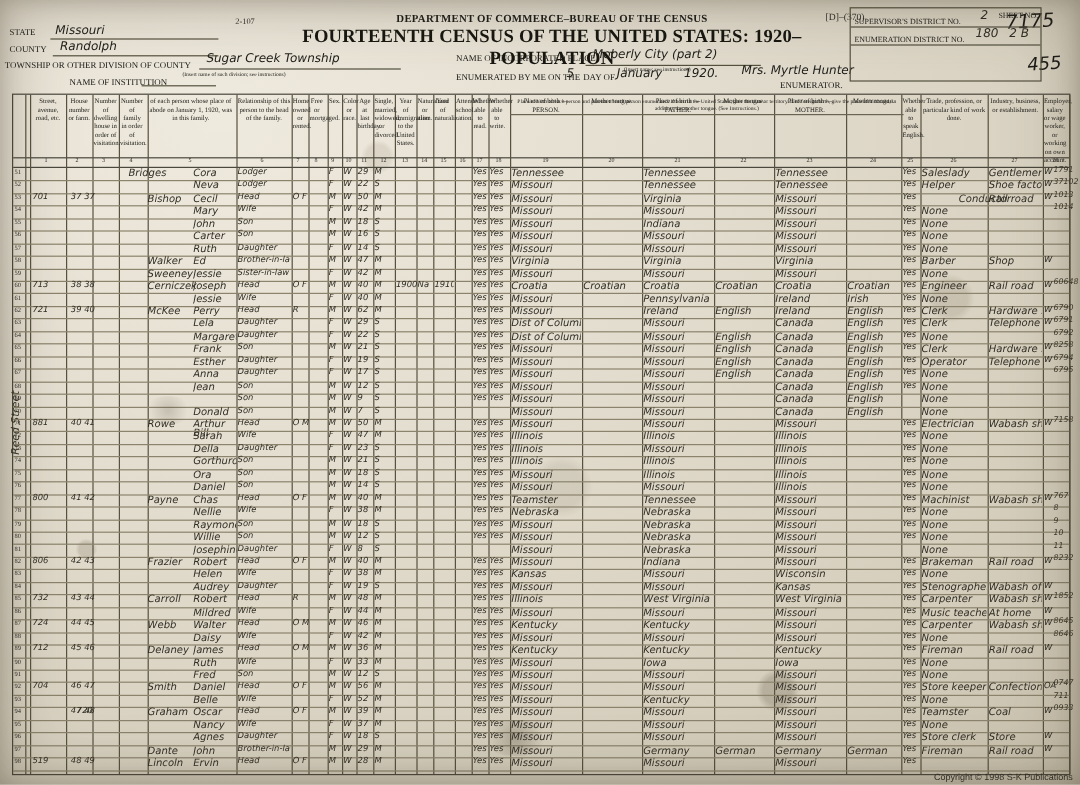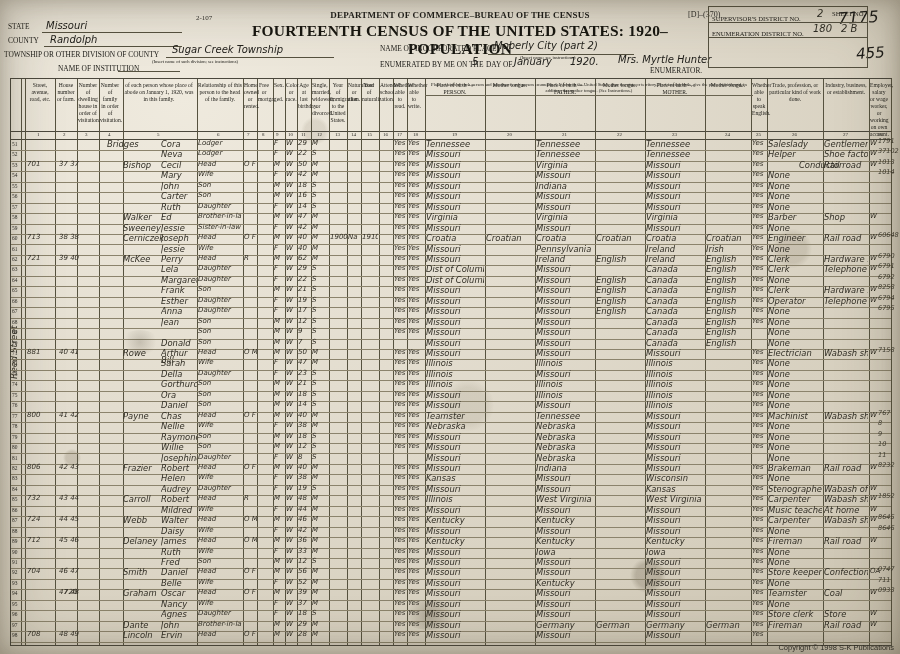--- a/index.html
+++ b/index.html
@@ -1131,21 +1131,21 @@
           <div class="cell c-hand " style="left: 585px; width: 48px; top: -1px;">German</div>
           <div class="cell c-hand " style="left: 635px; width: 58px; top: -1px;">Germany</div>
           <div class="cell c-hand " style="left: 695px; width: 44px; top: -1px;">German</div>
           <div class="cell c-hand c-small" style="left: 741px; width: 14px; top: -1px;">Yes</div>
           <div class="cell c-hand " style="left: 757px; width: 54px; top: -1px;">Fireman</div>
           <div class="cell c-hand " style="left: 813px; width: 44px; top: -1px;">Rail road</div>
           <div class="cell c-hand c-small" style="left: 859px; width: 18px; top: -1px;">W</div>
         </div>
         <div class="row" style="top: 552.15px; height: 10.45px;">
           <div class="rnum" style="top: 1px;">98</div>
-          <div class="cell c-hand c-small" style="left: 16px; width: 28px; top: -1px;">708</div>
+          <div class="cell c-hand c-small" style="left: 16px; width: 28px; top: -1px;">519</div>
           <div class="cell c-hand c-small" style="left: 48px; width: 38px; top: -1px;">48 49</div>
           <div class="cell c-hand " style="left: 112px; width: 44px; top: -1px;">Lincoln</div>
           <div class="cell c-hand " style="left: 150px; width: 36px; top: -1px;">Ervin</div>
           <div class="cell c-hand c-small" style="left: 187px; width: 44px; top: -1px;">Head</div>
           <div class="cell c-hand c-small" style="left: 233px; width: 26px; top: -1px;">O F</div>
           <div class="cell c-hand c-small" style="left: 263px; width: 10px; top: -1px;">M</div>
           <div class="cell c-hand c-small" style="left: 275px; width: 10px; top: -1px;">W</div>
           <div class="cell c-hand c-small" style="left: 287px; width: 12px; top: -1px;">28</div>
           <div class="cell c-hand c-small" style="left: 301px; width: 12px; top: -1px;">M</div>
           <div class="cell c-hand c-small" style="left: 383px; width: 12px; top: -1px;">Yes</div>

